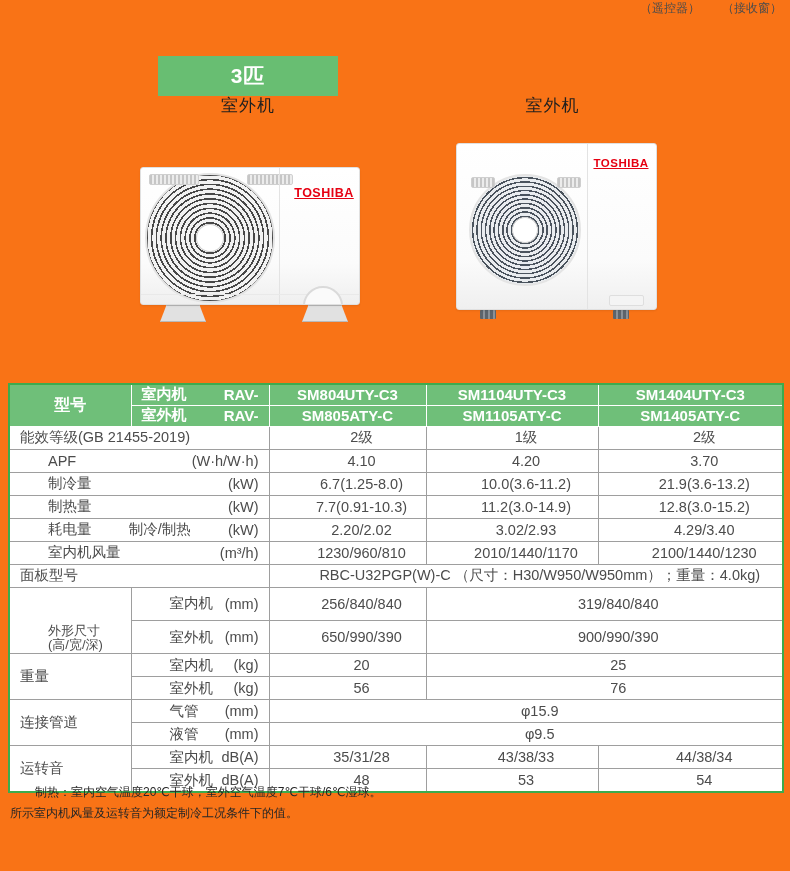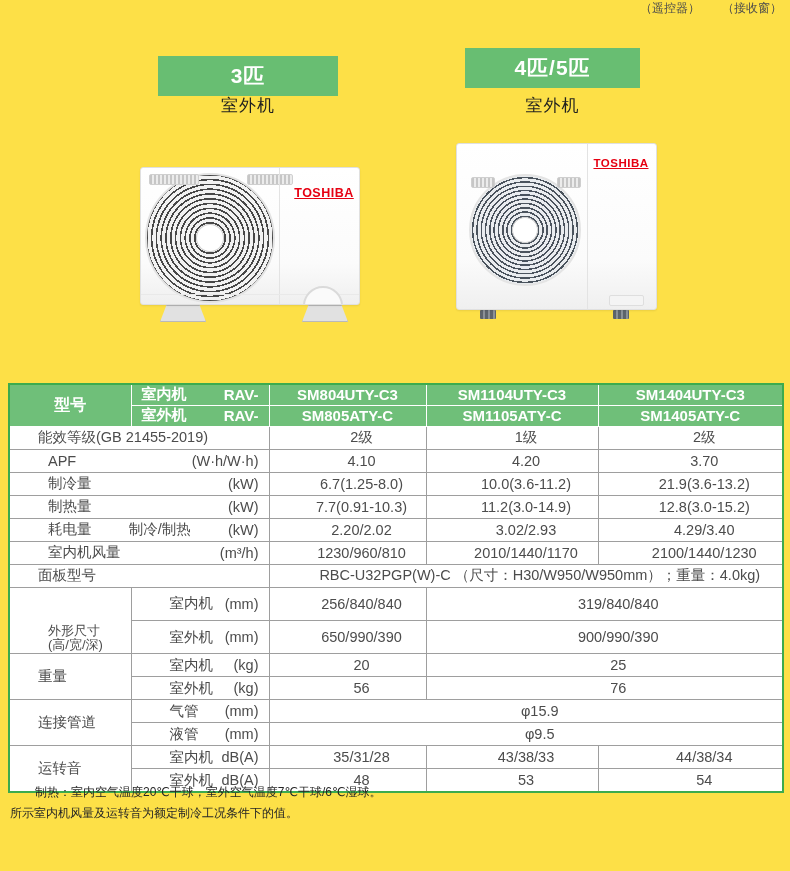--- a/index.html
+++ b/index.html
@@ -1,18 +1,18 @@
 <!DOCTYPE html>
 <html><head>
 <meta charset="utf-8">
 <style>
   * { margin:0; padding:0; box-sizing:border-box; }
   html,body { background:#fff; }
   body { font-family:"Liberation Sans","DejaVu Sans",sans-serif; color:#4a4a4a; }
-  .page { position:relative; width:790px; height:871px; background:#fde047; overflow:hidden; }
+  .page { position:relative; width:790px; height:871px; background:#f97316; overflow:hidden; }
 
   
   .top-captions { position:absolute; top:0; right:8px; display:flex; gap:22px;
     font-size:12px; color:#4c4c4c; }
 
   
   .badge { position:absolute; height:40px; background:#68be72; color:#fff;
     font-size:21px; font-weight:bold; text-align:center; line-height:40px; letter-spacing:1px; }
   .badge1 { left:158px; top:56px; width:180px; }
   .badge2 { left:465px; top:48px; width:175px; }
@@ -70,42 +70,41 @@
   .table-wrap { position:absolute; left:8px; top:383px; width:774px; }
   table { border-collapse:collapse; table-layout:fixed; width:774px;
     border:2px solid #3cab4e; }
   th,td { overflow:hidden; }
   th { background:#6fbf79; color:#ffffff; font-weight:bold; font-size:15px;
     height:21px; border:1px solid #ffffff; text-align:center; }
   td { border:1px solid #9e9e9e; font-size:14.5px; color:#4c4c4c; height:23px;
     background:#fff;padding-left:28px; }
   td.val { text-align:center; }
   .sp { display:flex; justify-content:space-between; align-items:center; padding:0 10px; }
-  .lbl-left { text-align:left; padding-left:28px; }
+  .lbl-left { text-align:left; padding-left:10px; }
   .two-line { line-height:1.15; padding-left:10px; font-size:13px;margin-top:36px; }
   .model-cell { font-size:16px; }
 
   
   .notes { position:absolute; left:10px; top:782px; width:772px; font-size:12px;
     color:#262626; line-height:21px; }
   .note-row1 { display:flex; justify-content:space-between; }
   .note-indent { padding-left:25px; }
 </style>
 </head>
 <body>
 
 <div class="page">
 
   <div class="top-captions">
     <span>（遥控器）</span>
     <span>（接收窗）</span>
   </div>
 
   <div class="badge badge1">3匹</div>
-  <div class="badge badge2">4匹/5匹</div>
   <div class="unit-caption cap1">室外机</div>
   <div class="unit-caption cap2">室外机</div>
 
   <div class="unit unit1 u1">
     <div class="foot foot-l"></div>
     <div class="foot foot-r"></div>
     <div class="unit-body">
       <div class="grille">
         <div class="hub"></div>
       </div>

